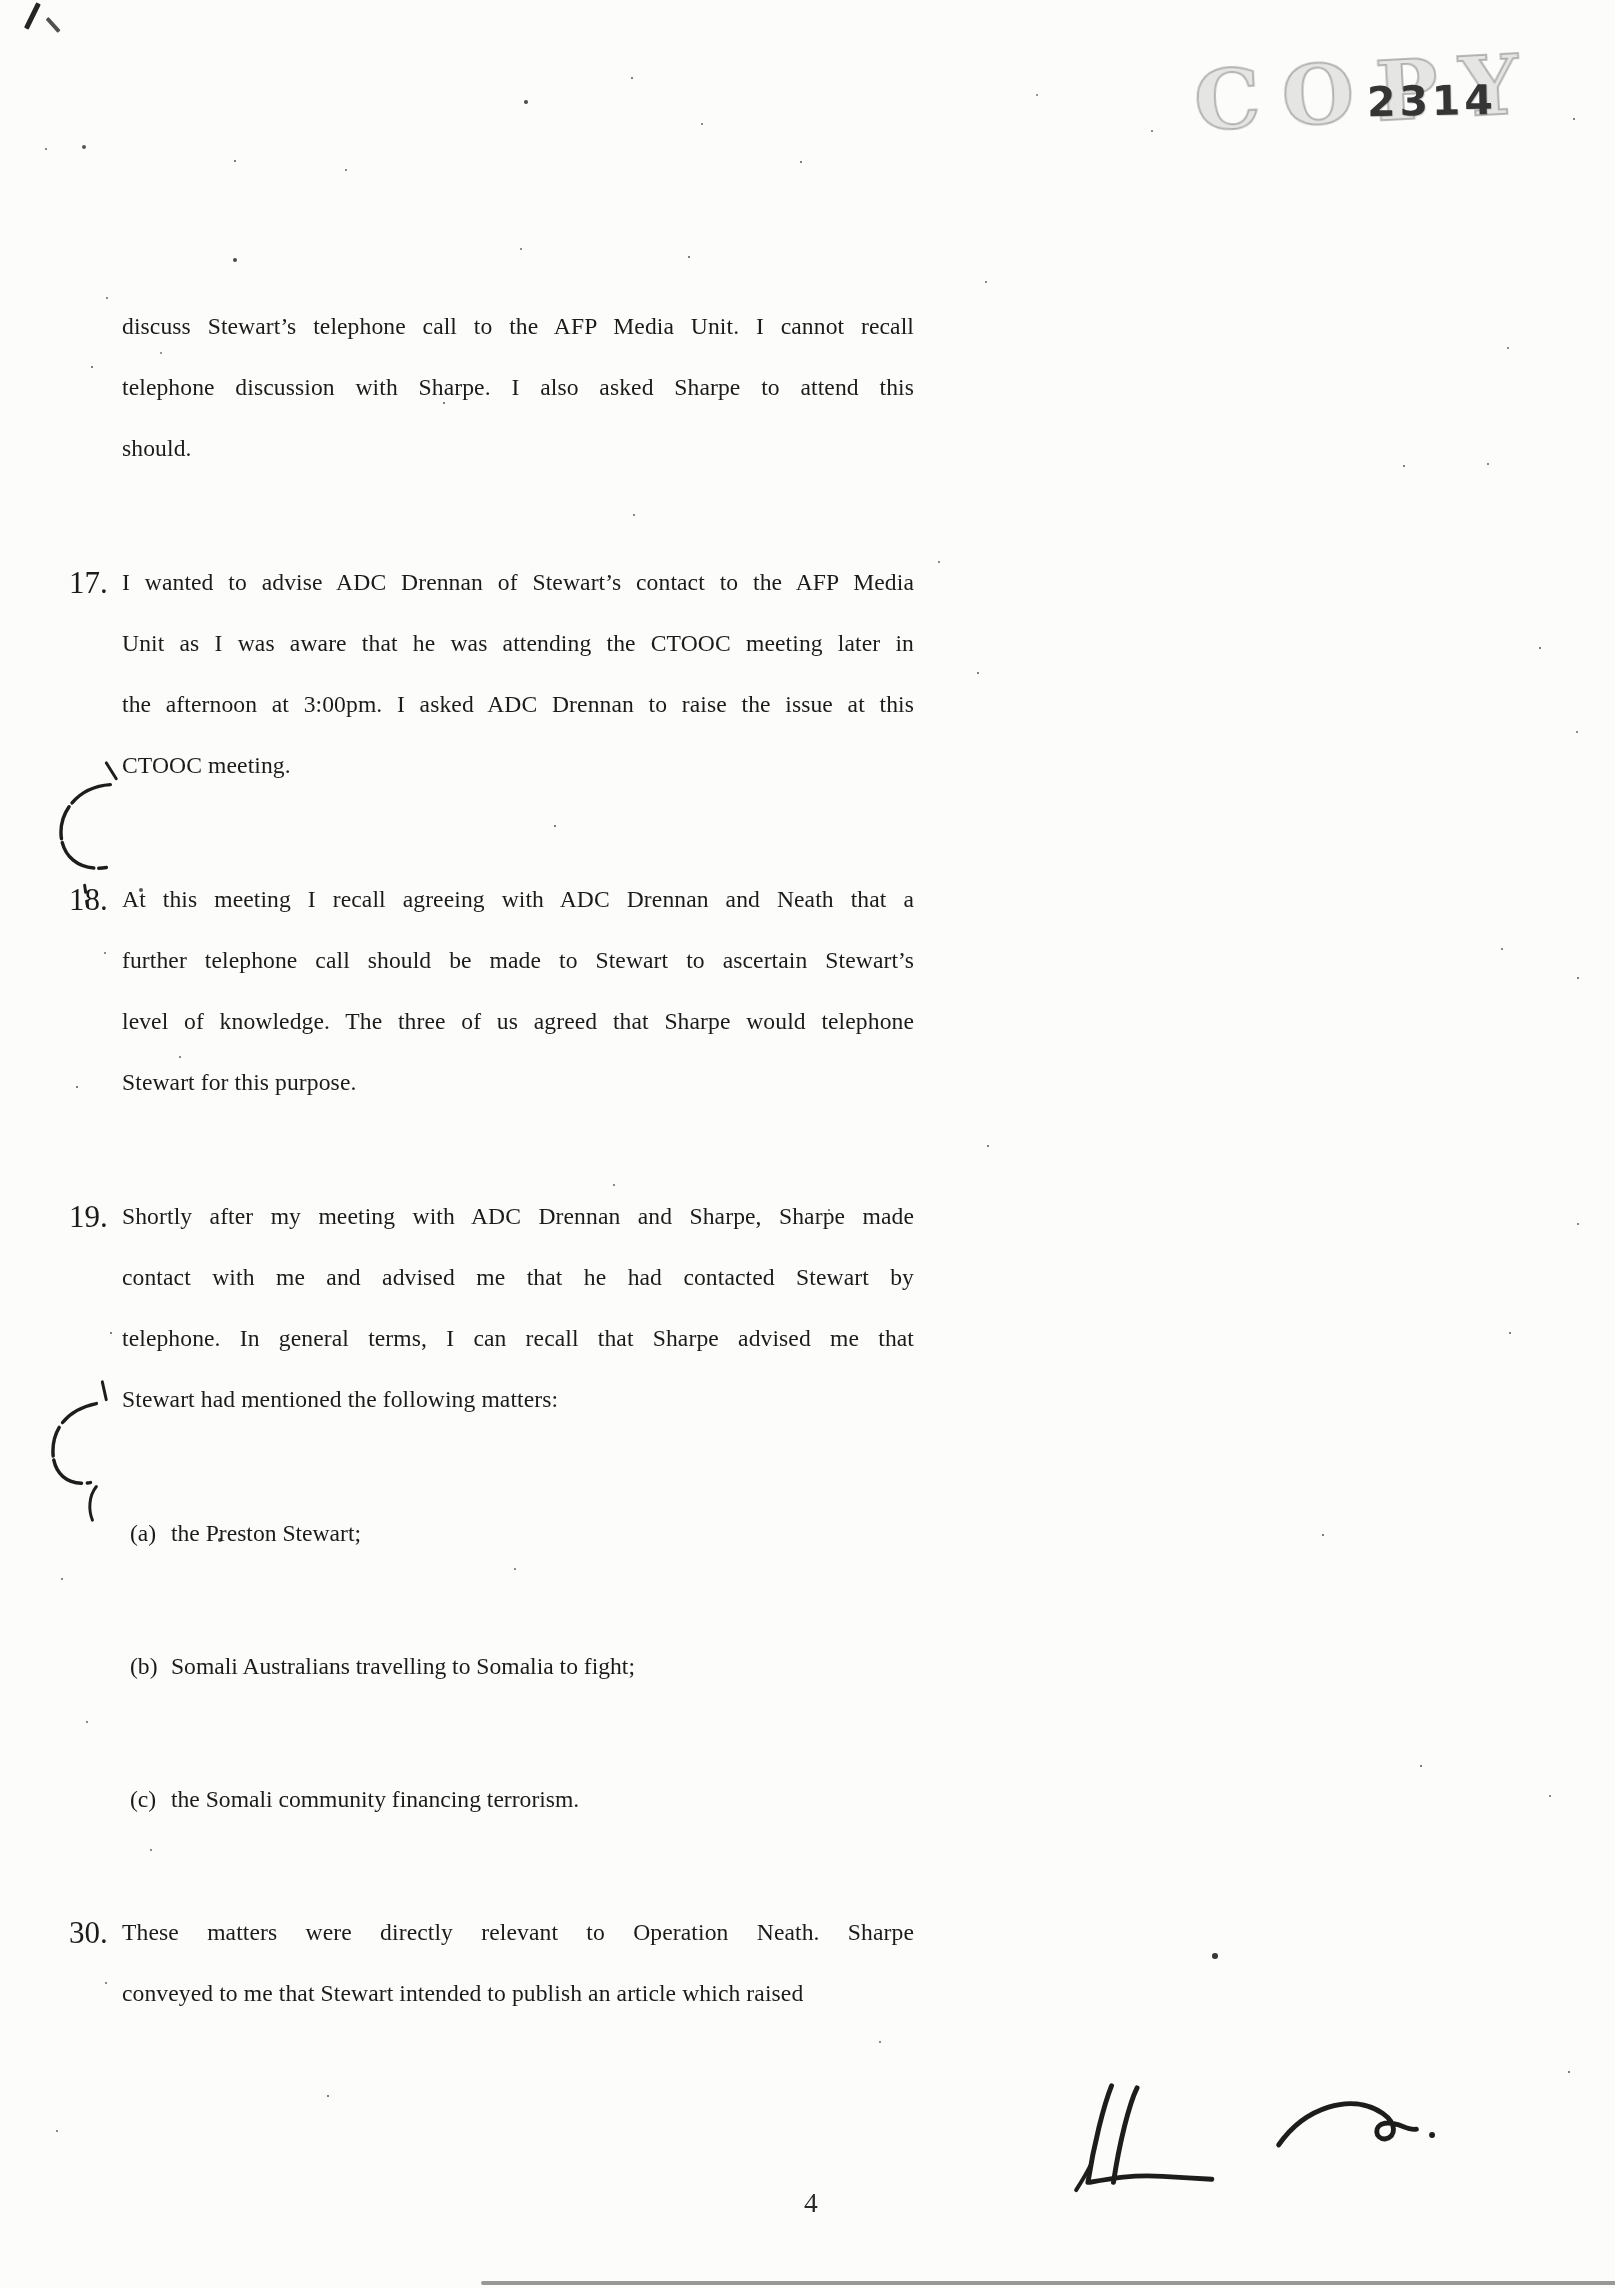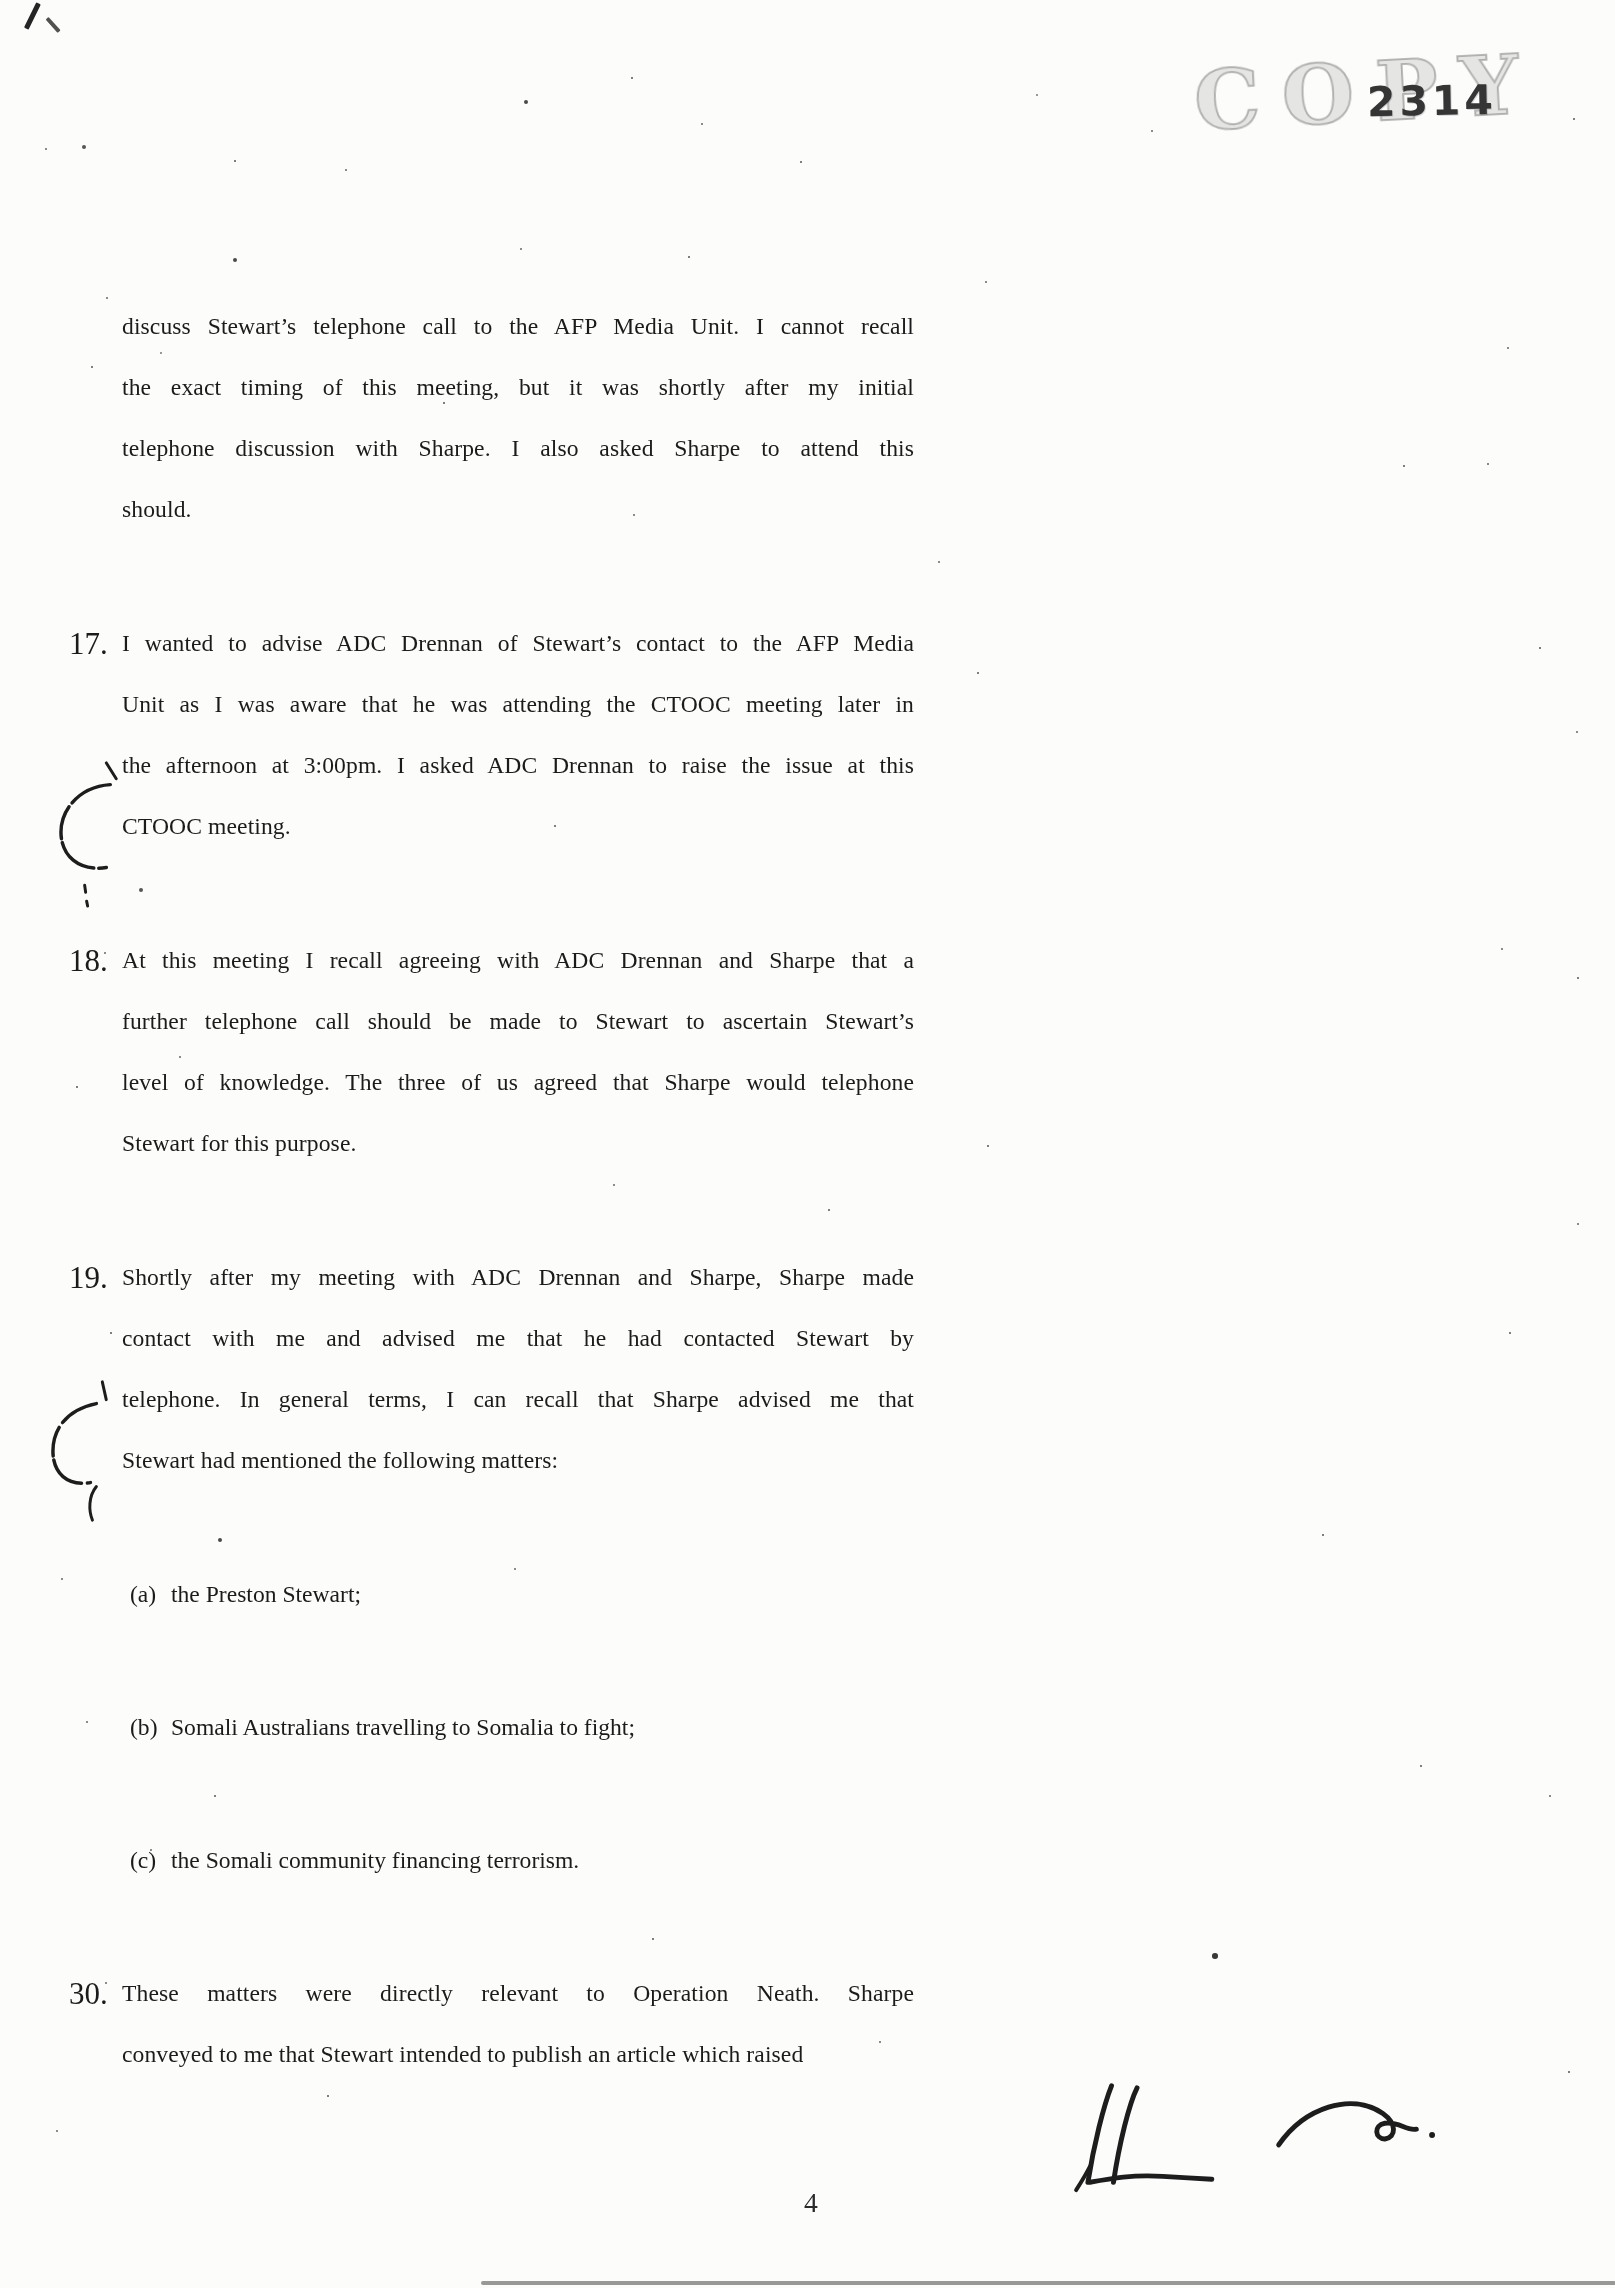--- a/index.html
+++ b/index.html
@@ -112,40 +112,39 @@
     <path d="M58,32 C28,38 14,58 14,80 C14,102 28,116 52,112" stroke-width="3.5" stroke-dasharray="40 6 30 4"></path>
     <path d="M58,116 C50,126 50,140 54,150" stroke-width="3"></path>
   </svg>
 
   <div class="content">
 
     <div class="para">
       <div class="num"></div>
       <div class="pbody">
         <div class="jline">discuss Stewart’s telephone call to the AFP Media Unit. I cannot recall</div>
-        <div class="jline">the exact timing of this meeting, but it was shortly after my initial</div>
         <div class="jline">telephone discussion with Sharpe. I also asked Sharpe to attend this</div>
         <div class="lline">should.</div>
       </div>
     </div>
 
     <div class="para">
       <div class="num">17.</div>
       <div class="pbody">
         <div class="jline">I wanted to advise ADC Drennan of Stewart’s contact to the AFP Media</div>
         <div class="jline">Unit as I was aware that he was attending the CTOOC meeting later in</div>
         <div class="jline">the afternoon at 3:00pm. I asked ADC Drennan to raise the issue at this</div>
         <div class="lline">CTOOC meeting.</div>
       </div>
     </div>
 
     <div class="para">
       <div class="num">18.</div>
       <div class="pbody">
-        <div class="jline">At this meeting I recall agreeing with ADC Drennan and Sharpe that a</div>
+        <div class="jline">At this meeting I recall agreeing with ADC Drennan and Neath that a</div>
         <div class="jline">further telephone call should be made to Stewart to ascertain Stewart’s</div>
         <div class="jline">level of knowledge. The three of us agreed that Sharpe would telephone</div>
         <div class="lline">Stewart for this purpose.</div>
       </div>
     </div>
 
     <div class="para">
       <div class="num">19.</div>
       <div class="pbody">
         <div class="jline">Shortly after my meeting with ADC Drennan and Sharpe, Sharpe made</div>

